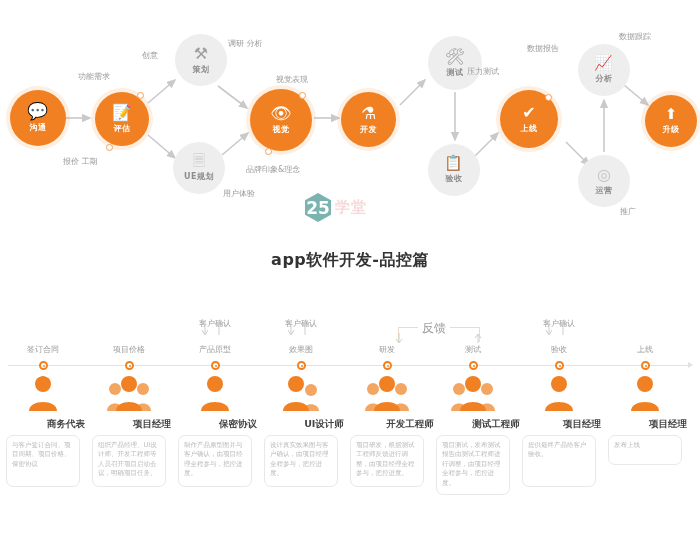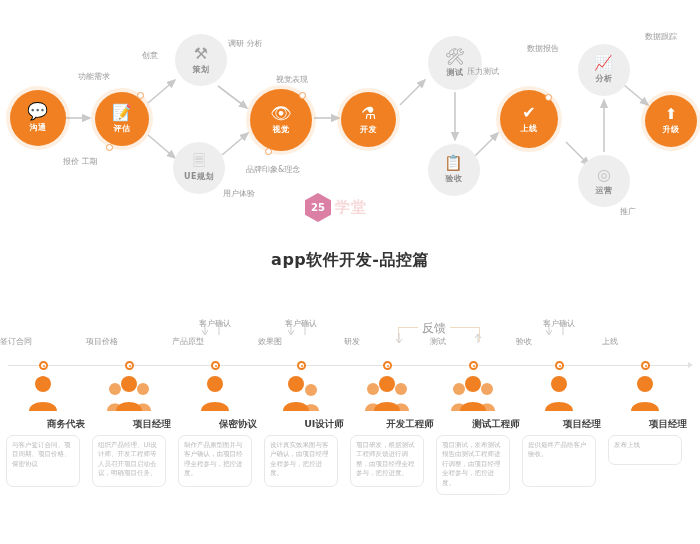--- a/index.html
+++ b/index.html
@@ -25,42 +25,42 @@
   .node.orange .cap{color:#ffffff;}
   .node.gray .cap{color:#8c8c8c;}
 
   .dotmark{position:absolute;width:5px;height:5px;border-radius:50%;
            background:#fff;border:1px solid #f3a05a;}
 
   .lbl{position:absolute;font-size:8px;color:#9a9a9a;white-space:nowrap;}
 
   
   .wm{position:absolute;left:305px;top:193px;display:flex;align-items:center;gap:4px;opacity:.55;}
-  .wm .hex{width:26px;height:29px;background:#be185d;
+  .wm .hex{width:26px;height:29px;background:#0f766e;
            clip-path:polygon(50% 0%,100% 25%,100% 75%,50% 100%,0% 75%,0% 25%);
            display:flex;align-items:center;justify-content:center;
-           color:#fff;font-size:10px;font-weight:bold;}
+           color:#fff;font-size:17px;font-weight:bold;}
   .wm .wtxt{color:#f2b9b9;font-size:15px;font-weight:bold;letter-spacing:1px;}
 
   
   .title{position:absolute;left:0;top:250px;width:700px;text-align:center;
          font-size:16px;font-weight:bold;color:#333;letter-spacing:.5px;}
 
   
   .timeline{position:absolute;left:0;top:300px;width:700px;height:244px;}
   .axis{position:absolute;left:8px;top:65px;width:684px;height:1px;background:#e2e2e2;}
   .axis-end{position:absolute;left:688px;top:62px;width:0;height:0;
             border-top:3px solid transparent;border-bottom:3px solid transparent;
             border-left:5px solid #e2e2e2;}
 
   .tcol{position:absolute;top:0;width:86px;}
   .tdot{position:absolute;top:61px;left:50%;margin-left:-4px;width:9px;height:9px;
         border-radius:50%;background:#fff;border:2px solid #f08021;box-sizing:border-box;}
   .tdot i{position:absolute;left:1.5px;top:1.5px;width:2px;height:2px;border-radius:50%;background:#f08021;}
-  .stage-lbl{position:absolute;top:36px;left:0;width:86px;
+  .stage-lbl{position:absolute;top:44px;left:0;width:86px;text-align:center;
              font-size:8px;color:#9b9b9b;white-space:nowrap;}
   .above-lbl{position:absolute;top:18px;left:0;width:86px;text-align:center;
              font-size:8px;color:#9b9b9b;white-space:nowrap;}
   .person{position:absolute;top:72px;left:0;width:86px;text-align:center;}
   .role{position:absolute;top:118px;left:0;width:86px;text-align:center;
         font-size:9.5px;font-weight:bold;color:#444;white-space:nowrap;padding-left:23px;}
   .desc{position:absolute;top:135px;left:6px;width:74px;min-height:52px;
         border:1px solid #e8e8e8;border-radius:7px;background:#fff;
         font-size:6.5px;line-height:1.45;color:#b9b9b9;padding:5px 5px 6px 5px;
         box-sizing:border-box;}
@@ -168,21 +168,21 @@
 
     <div class="lbl" style="left:78px;top:71px;">功能需求</div>
     <div class="lbl" style="left:63px;top:156px;">报价 工期</div>
     <div class="lbl" style="left:142px;top:50px;">创意</div>
     <div class="lbl" style="left:228px;top:38px;">调研 分析</div>
     <div class="lbl" style="left:223px;top:188px;">用户体验</div>
     <div class="lbl" style="left:276px;top:74px;">视觉表现</div>
     <div class="lbl" style="left:246px;top:164px;">品牌印象&amp;理念</div>
     <div class="lbl" style="left:467px;top:42px;margin-top:24px;">压力测试</div>
     <div class="lbl" style="left:527px;top:43px;">数据报告</div>
-    <div class="lbl" style="left:645px;top:31px;">数据跟踪</div>
+    <div class="lbl" style="left:619px;top:31px;">数据跟踪</div>
     <div class="lbl" style="left:620px;top:206px;text-align:center;">推广</div>
 
     <div class="wm">
       <span class="hex">25</span>
       <span class="wtxt">学堂</span>
     </div>
   </div>
 
   <div class="title">app软件开发-品控篇</div>
 

